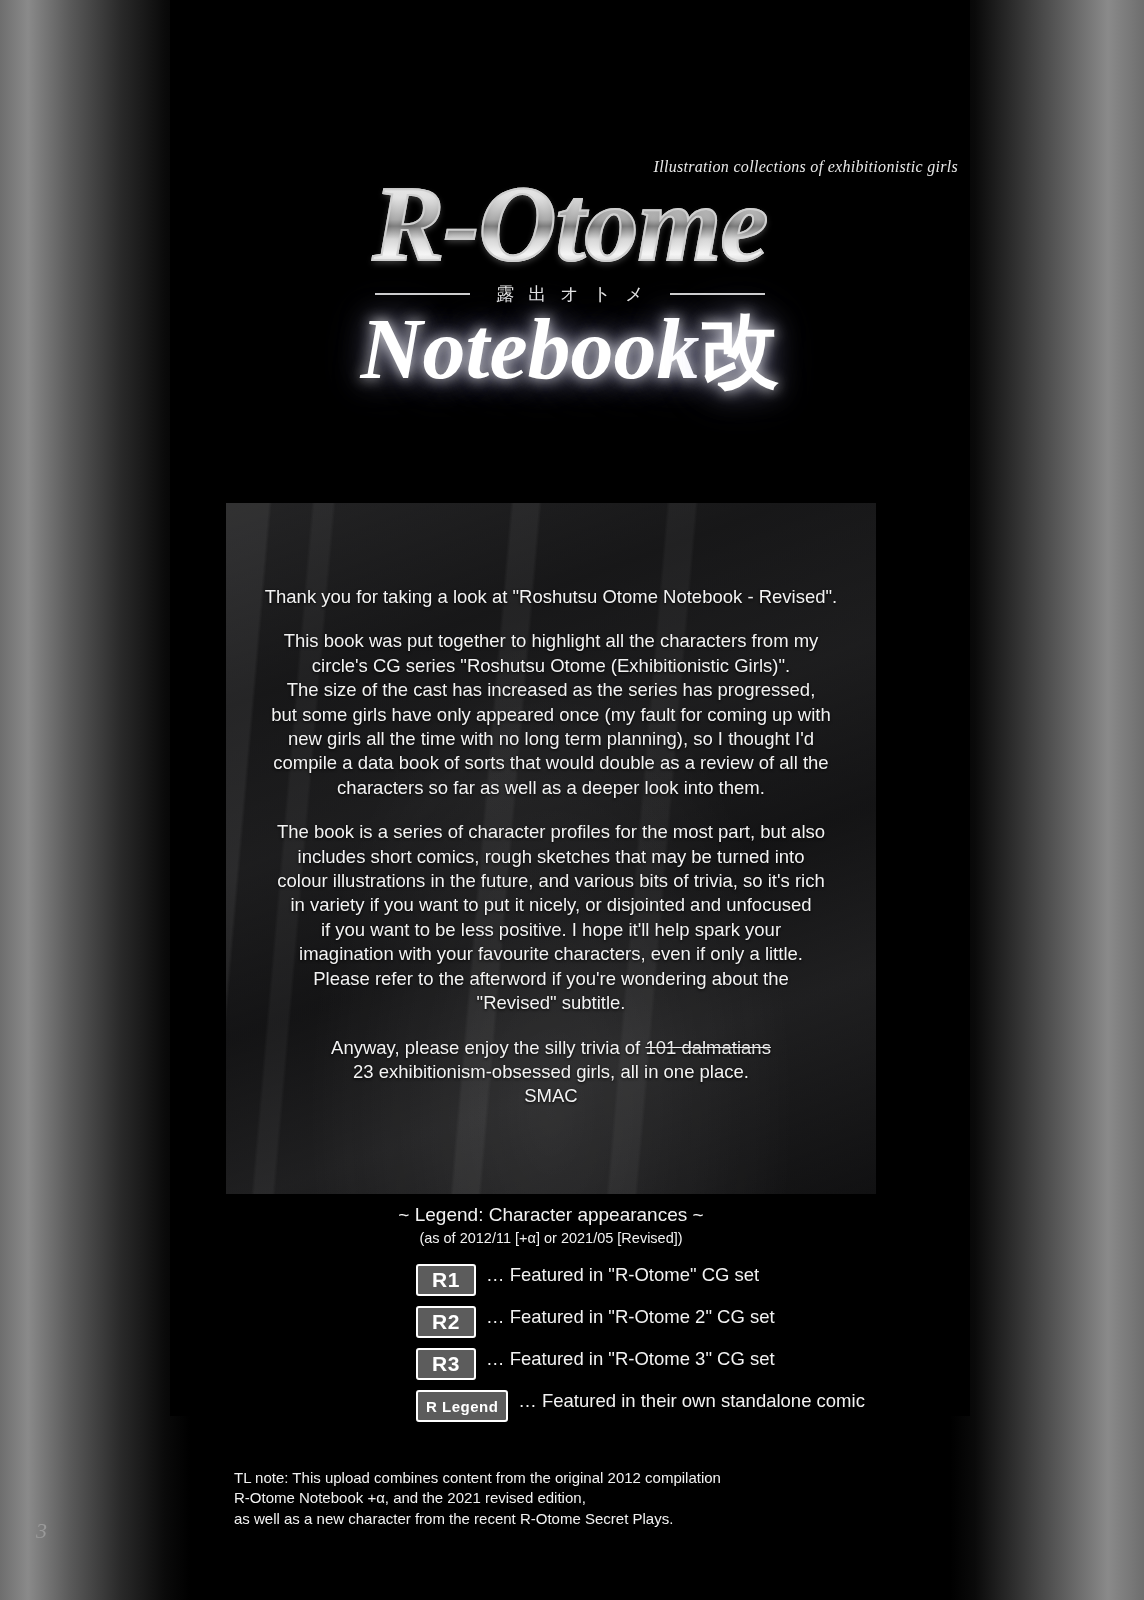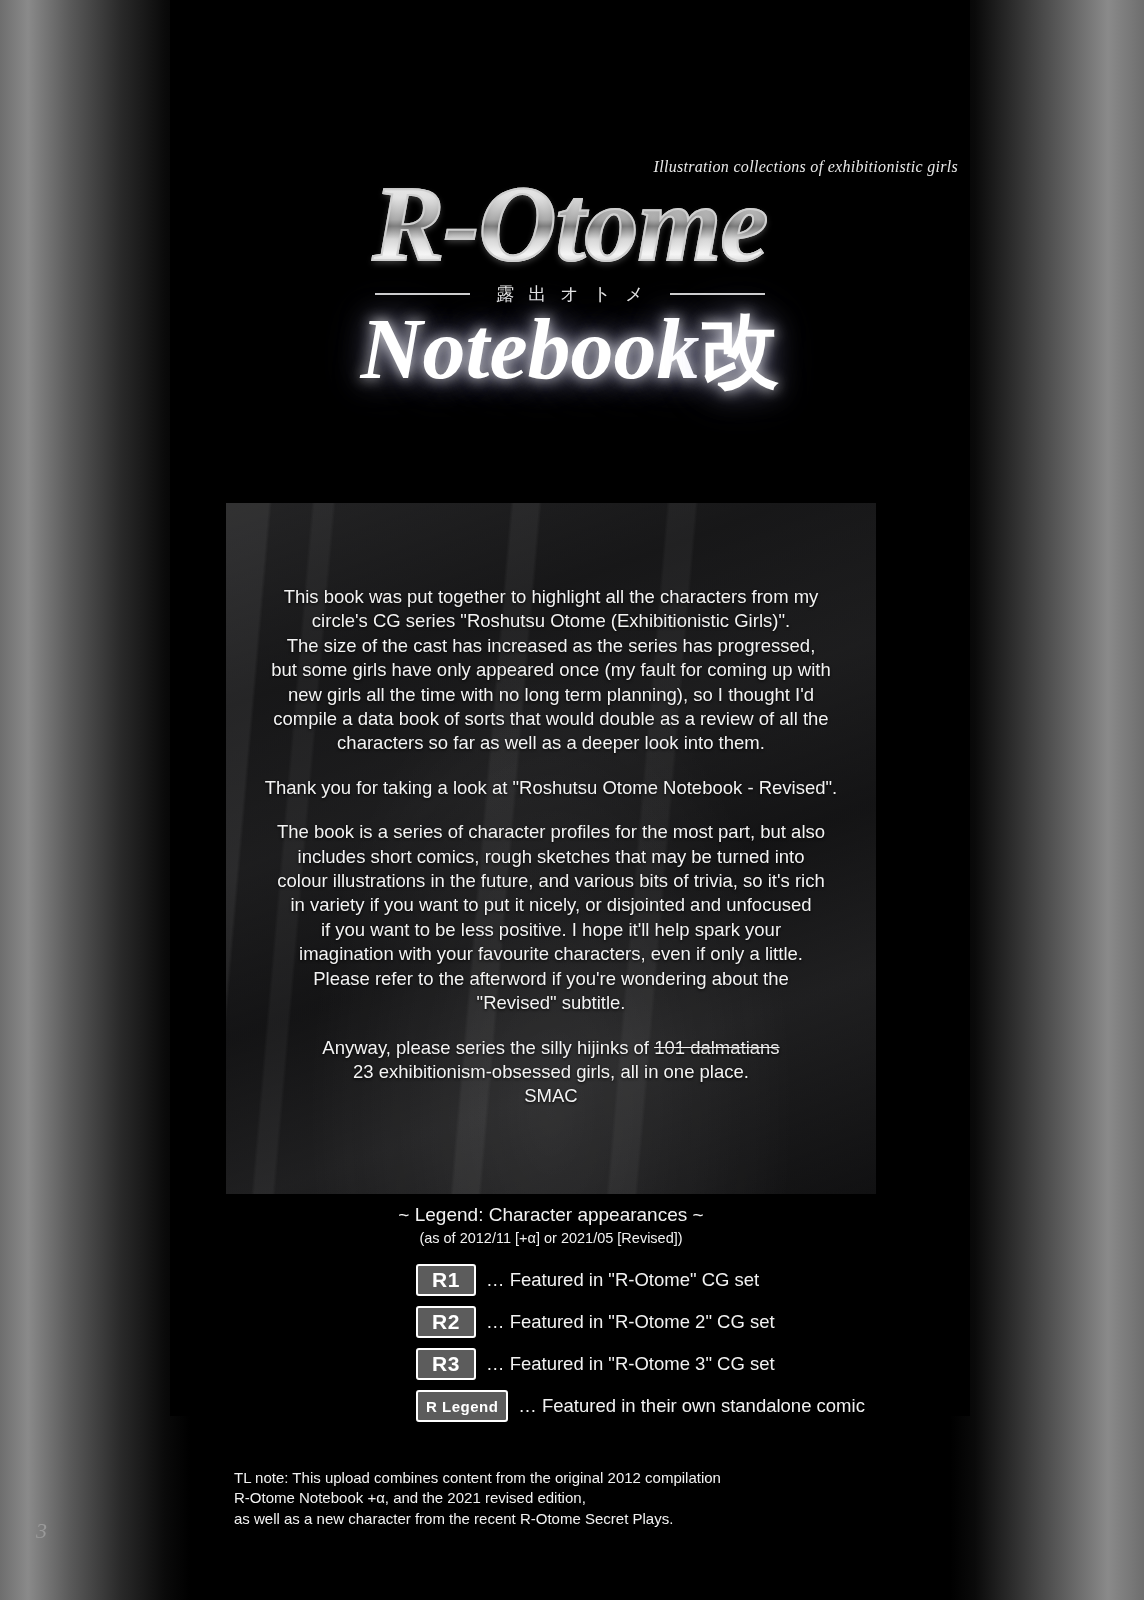--- a/index.html
+++ b/index.html
@@ -156,21 +156,20 @@
     top: 1204px;
     width: 650px;
     text-align: center;
     color: #f2f2f2;
   }
   .legend-title { font-size: 19px; }
   .legend-sub { font-size: 14.5px; margin-top: 4px; }
   .legend-rows { margin-top: 18px; }
   .legend-row {
     display: flex;
-    align-items: center;
     justify-content: flex-start;
     padding-left: 190px;
     margin-bottom: 10px;
   }
   .badge {
     display: inline-flex;
     align-items: center;
     justify-content: center;
     min-width: 60px;
     height: 32px;
@@ -228,42 +227,42 @@
         <span class="logo-kana">露出オトメ</span>
         <span class="rule"></span>
       </div>
       <div class="logo-notebook">
         <span>Notebook</span><span class="kanji">改</span>
       </div>
     </div>
 
     <div class="preface">
       <div class="preface-text">
+        <p>Thank you for taking a look at "Roshutsu Otome Notebook - Revised".</p>
         <p>
           <span>This book was put together to highlight all the characters from my</span><br>
           <span>circle's CG series "Roshutsu Otome (Exhibitionistic Girls)".</span><br>
           <span>The size of the cast has increased as the series has progressed,</span><br>
           <span>but some girls have only appeared once (my fault for coming up with</span><br>
           <span>new girls all the time with no long term planning), so I thought I'd</span><br>
           <span>compile a data book of sorts that would double as a review of all the</span><br>
           <span>characters so far as well as a deeper look into them.</span>
         </p>
-        <p>Thank you for taking a look at "Roshutsu Otome Notebook - Revised".</p>
         <p>
           <span>The book is a series of character profiles for the most part, but also</span><br>
           <span>includes short comics, rough sketches that may be turned into</span><br>
           <span>colour illustrations in the future, and various bits of trivia, so it's rich</span><br>
           <span>in variety if you want to put it nicely, or disjointed and unfocused</span><br>
           <span>if you want to be less positive. I hope it'll help spark your</span><br>
           <span>imagination with your favourite characters, even if only a little.</span><br>
           <span>Please refer to the afterword if you're wondering about the</span><br>
           <span>"Revised" subtitle.</span>
         </p>
         <p class="tight">
-          <span>Anyway, please series the silly hijinks of </span><span class="strike">101 dalmatians</span><br>
+          <span>Anyway, please enjoy the silly trivia of </span><span class="strike">101 dalmatians</span><br>
           <span>23 exhibitionism-obsessed girls, all in one place.</span>
         </p>
         <p class="sign">SMAC</p>
       </div>
     </div>
 
     <div class="legend">
       <div class="legend-title">~ Legend: Character appearances ~</div>
       <div class="legend-sub">(as of 2012/11 [+α] or 2021/05 [Revised])</div>
       <div class="legend-rows">

